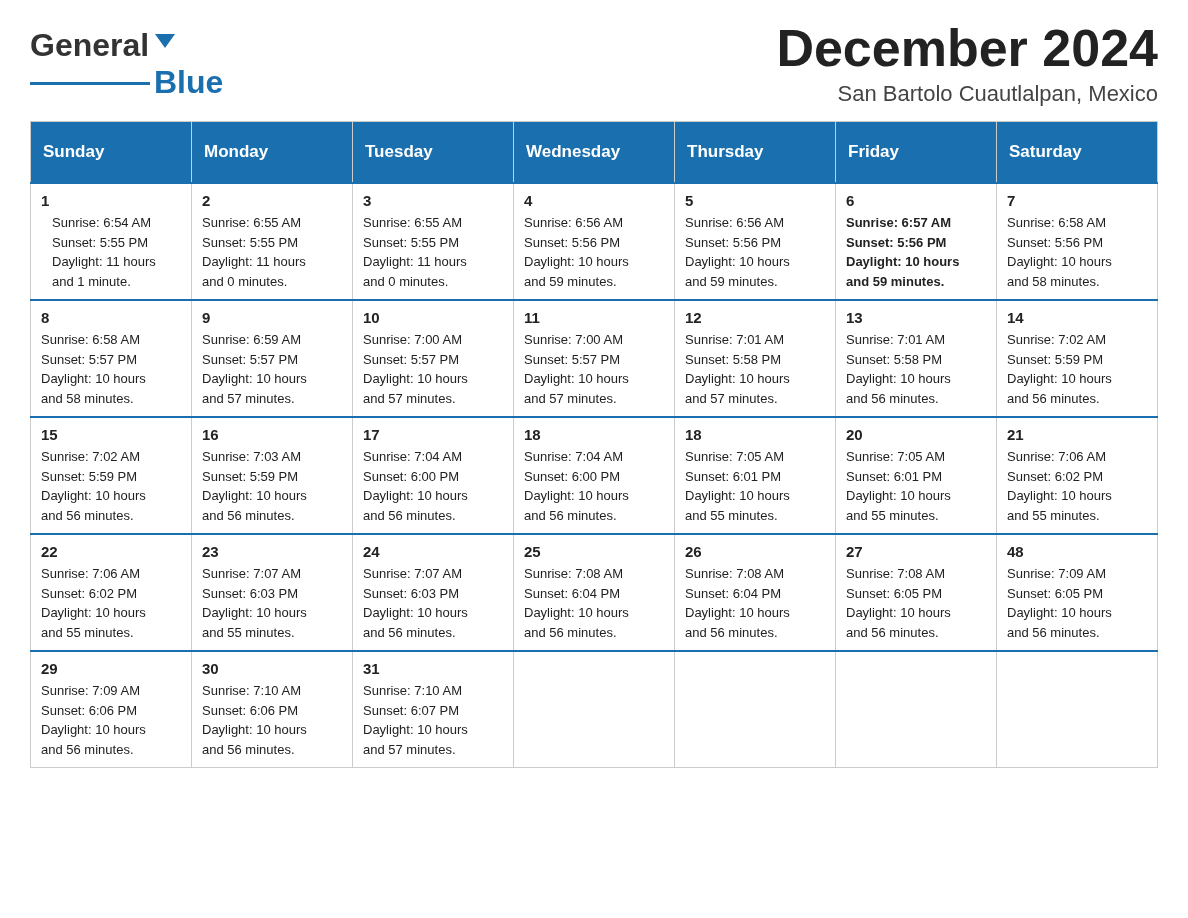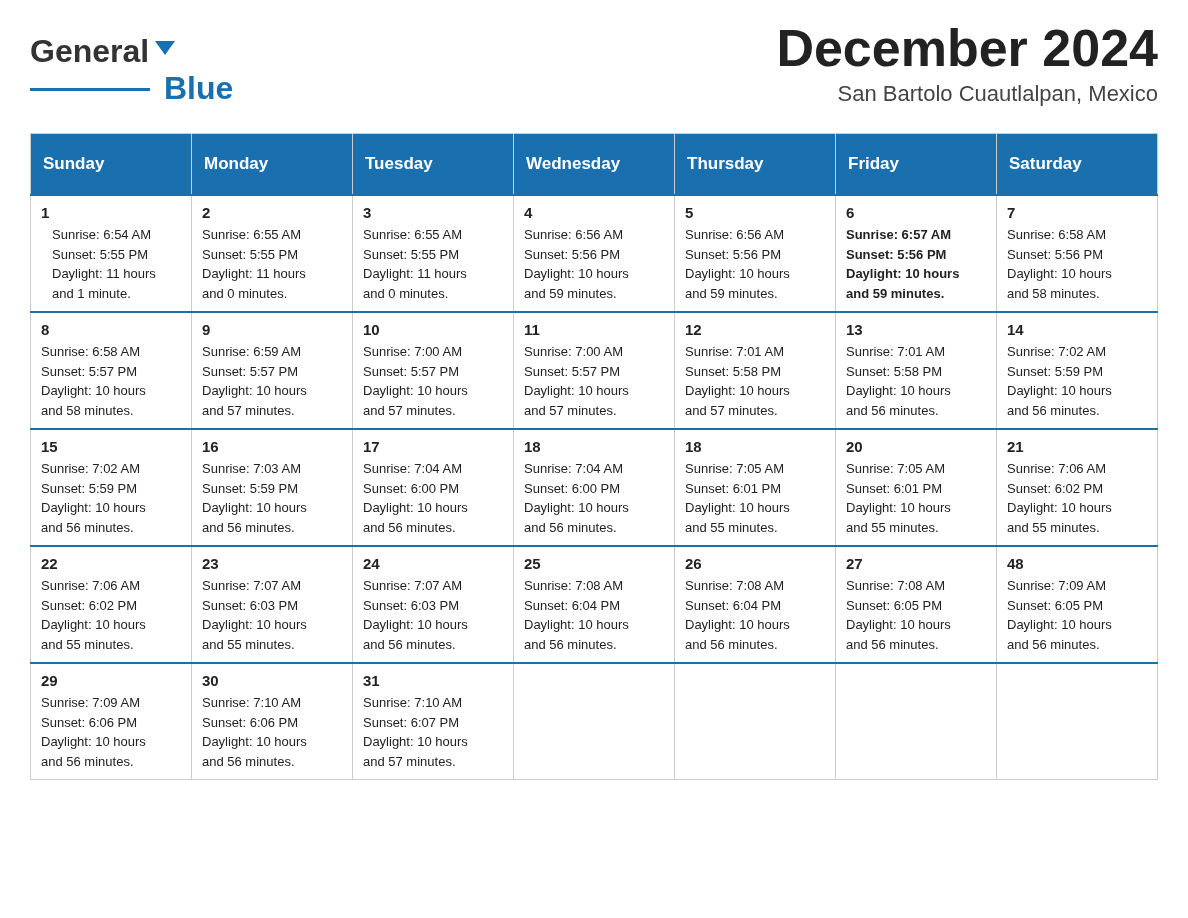--- a/index.html
+++ b/index.html
@@ -6,22 +6,22 @@
     body {
       font-family: Arial, sans-serif;
       background: #fff;
       padding: 20px 30px;
       width: 1188px;
       min-height: 918px;
     }
     .header-area {
       display: flex;
       justify-content: space-between;
-      align-items: flex-end;
-      margin-bottom: 26px;
+      align-items: center;
+      margin-bottom: 14px;
     }
     .logo-area {
       display: flex;
       flex-direction: column;
       align-items: flex-start;
     }
     .logo-triangle {
       display: inline-block;
       width: 0;
       height: 0;
@@ -98,21 +98,21 @@
 <body>
 
 <div class="header-area">
   <div class="logo-area">
     <div style="display:flex;align-items:center;gap:2px;">
       <span style="font-size:32px;font-weight:bold;color:#333;">General</span>
       <span style="display:inline-flex;flex-direction:column;align-items:center;margin:0 2px;">
         <span class="logo-triangle"></span>
       </span>
     </div>
-    <div style="display:flex;align-items:center;gap:10px;">
+    <div style="display:flex;align-items:center;gap:0;">
       <span class="logo-line" style="width:120px;"></span>
       <span style="font-size:32px;font-weight:bold;color:#1a6faf;margin-left:4px;">Blue</span>
     </div>
   </div>
   <div class="title-area">
     <div class="month-title">December 2024</div>
     <div class="location-title">San Bartolo Cuautlalpan, Mexico</div>
   </div>
 </div>
 

